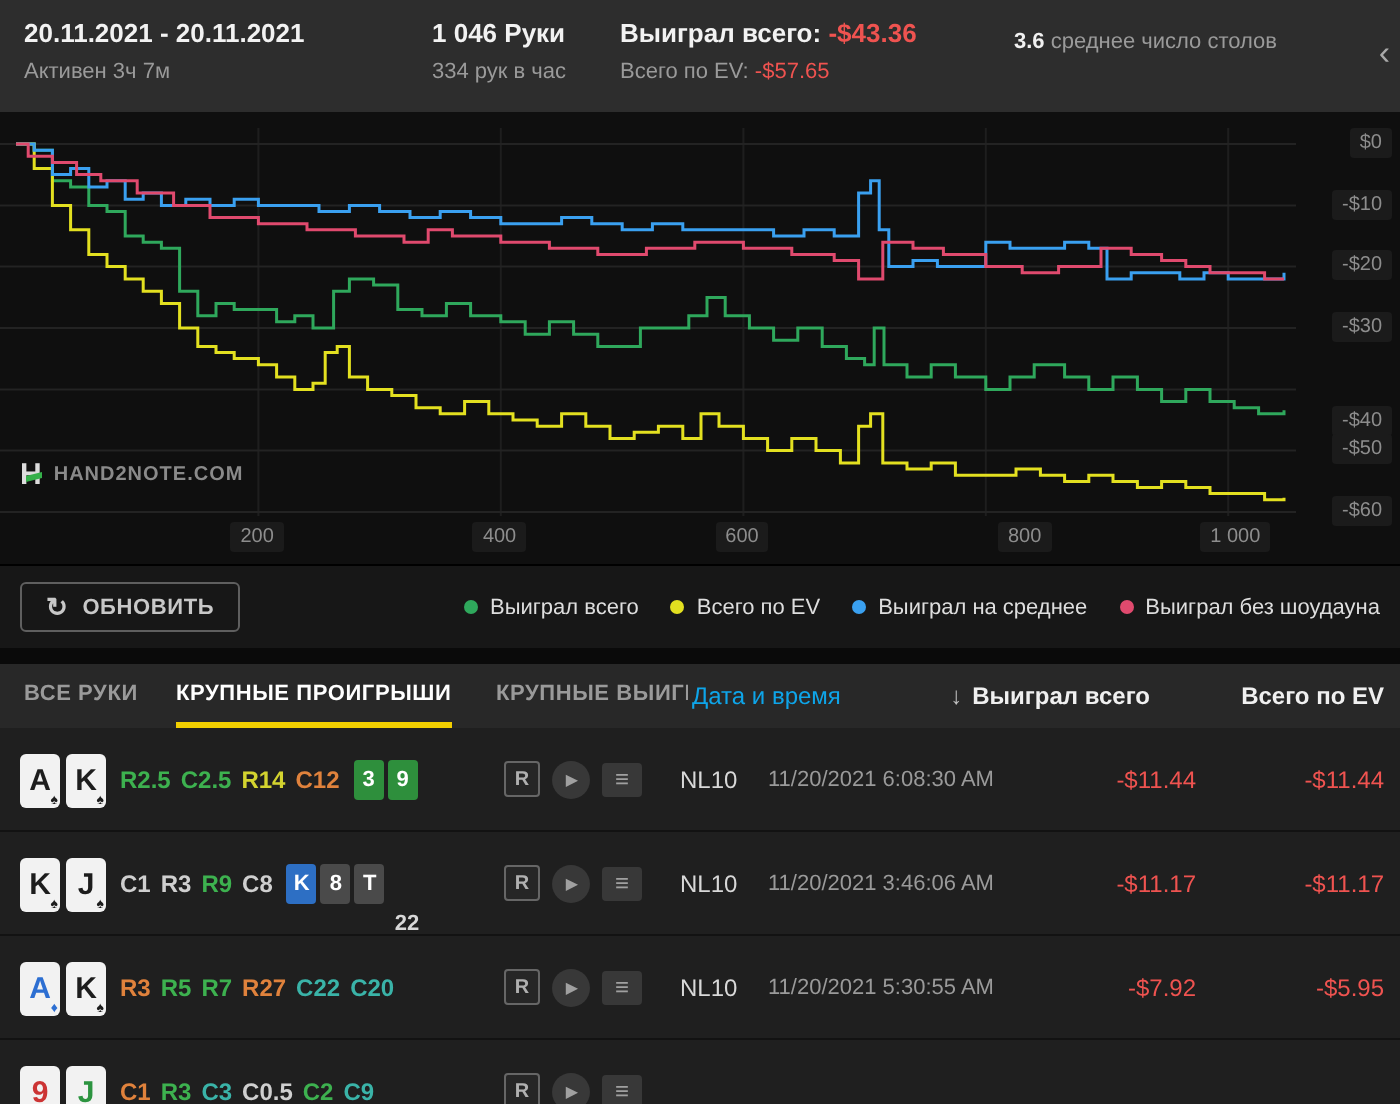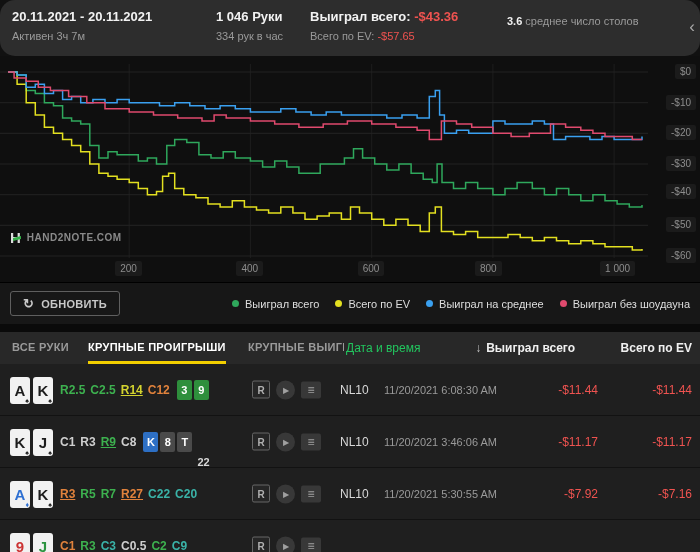--- a/index.html
+++ b/index.html
@@ -1,20 +1,20 @@
 <!DOCTYPE html>
 <html><head>
 <meta charset="utf-8">
 <style>
   html,body{margin:0;padding:0;background:#000;}
   #app{position:relative;width:700px;height:552px;background:#111;overflow:hidden;
        font-family:"Liberation Sans",sans-serif;}
 
   
-  #top-bar{position:absolute;top:0;left:0;width:700px;height:56px;background:#2d2d2d;border-radius:15px;}
+  #top-bar{position:absolute;top:0;left:0;width:700px;height:56px;background:#2d2d2d;}
   .hgroup{position:absolute;top:9px;white-space:nowrap;}
   .h-line1{font-size:13px;font-weight:bold;color:#f2f2f2;}
   .h-line2{font-size:11px;color:#9a9a9a;margin-top:6px;}
   .red{color:#ef5350;}
   .white-strong{color:#f0f0f0;font-weight:bold;}
   .lite{color:#c9c9c9;}
   #g-dates{left:12px;} #g-hands{left:216px;} #g-won{left:310px;} #g-winrate{left:507px;}
   #collapse{position:absolute;right:5px;top:18px;color:#a8a8a8;font-size:17px;line-height:1;cursor:pointer;}
 
   
@@ -45,40 +45,40 @@
   #gap-strip{position:absolute;top:324px;left:0;width:700px;height:8px;background:#0a0a0a;}
 
   
   #tab-bar{position:absolute;top:332px;left:0;width:700px;height:32px;background:#282828;}
   .tab{position:absolute;top:0;height:29px;display:flex;align-items:center;font-size:11px;
        font-weight:bold;color:#9a9a9a;letter-spacing:.3px;cursor:pointer;white-space:nowrap;}
   #tab-all{left:12px;}
   #tab-losses{left:88px;color:#fff;border-bottom:3px solid #f2cf00;}
   #tab-wins{left:248px;max-width:96px;overflow:hidden;}
   .col-head{position:absolute;top:0;height:32px;display:flex;align-items:center;white-space:nowrap;cursor:pointer;}
-  #col-date{left:346px;font-size:12px;color:#22c55e;}
+  #col-date{left:346px;font-size:12px;color:#0ea5e9;}
   #col-won{right:125px;font-size:12px;font-weight:bold;color:#f0f0f0;gap:5px;}
   #col-ev{right:8px;font-size:12px;font-weight:bold;color:#f0f0f0;}
   .sort-arrow{color:#c0c0c0;font-weight:normal;font-size:12px;}
 
   
   #rows{position:absolute;top:364px;left:0;width:700px;height:188px;overflow:hidden;}
   .row{position:relative;height:52px;background:#1f1f1f;border-bottom:1px solid #121212;box-sizing:border-box;}
   .hand-zone{position:absolute;left:10px;top:0;height:52px;width:238px;display:flex;align-items:center;
              gap:7px;overflow:hidden;}
   .cards{display:flex;gap:3px;flex:none;}
   .card{position:relative;width:20px;height:27px;background:#f2f2f2;border-radius:3px;flex:none;
         display:flex;align-items:center;justify-content:center;font-size:15px;font-weight:bold;}
   .suit-spade{color:#1d1d1d;} .suit-heart{color:#cc3434;}
   .suit-diamond{color:#2d6fd2;} .suit-club{color:#2c9440;}
   .suit-glyph{position:absolute;right:1px;bottom:0;font-size:7px;line-height:1;}
   .actions{display:flex;gap:5px;font-size:12px;font-weight:bold;white-space:nowrap;flex:none;}
   .tok-green{color:#3db14f;} .tok-yellow{color:#d3d32f;} .tok-orange{color:#e0823c;}
   .tok-cyan{color:#3ab3a8;} .tok-gray{color:#cfcfcf;}
-  .u{text-decoration:underline;}
+  .u{}
   .board{display:flex;gap:2px;align-items:center;flex:none;}
   .bcard{width:15px;height:20px;border-radius:2px;display:flex;align-items:center;justify-content:center;
          color:#fff;font-size:11px;font-weight:bold;flex:none;}
   .b-club{background:#2e8f3c;} .b-diamond{background:#2d6fc4;}
   .b-spade{background:#4a4a4a;}
   .bextra{color:#d8d8d8;font-size:11px;font-weight:bold;margin-left:3px;margin-top:40px;}
   .rowctl{position:absolute;left:252px;top:50%;transform:translateY(-50%);display:flex;gap:6px;align-items:center;}
   .rbtn{width:16px;height:16px;border:1px solid #666;border-radius:2px;color:#b0b0b0;font-size:10px;
         font-weight:bold;display:flex;align-items:center;justify-content:center;background:#262626;cursor:pointer;}
   .playbtn{width:19px;height:19px;border-radius:50%;background:#383838;display:flex;align-items:center;
@@ -142,29 +142,29 @@
         <path d="M8.0 16.0H17.1V19.1H26.2V34.4H35.3V37.5H44.4V46.7H53.5V49.7H62.6V62.0H71.6V65.1H80.7V68.1H89.8V89.6H98.9V101.9H108.0V95.7H117.1V98.8H129.2V98.8H138.3V104.9H147.4V101.9H156.5V108.0H166.8V89.6H174.7V83.5H186.8V86.5H198.9V98.8H211.0V101.9H223.2V95.7H235.3V101.9H250.4V104.9H262.6V111.1H274.7V104.9H286.8V111.1H298.9V117.2H311.1V117.2H320.2V108.0H332.3V108.0H344.4V101.9H353.5V92.7H362.6V101.9H374.7V108.0H386.8V114.1H398.9V108.0H411.1V117.2H423.2V123.3H432.3V126.4H437.1V108.0H442.0V126.4H453.5V132.5H465.6V126.4H477.7V132.5H492.9V138.7H505.0V132.5H517.1V126.4H532.3V132.5H544.4V138.7H556.5V132.5H568.7V138.7H580.8V144.8H592.9V138.7H605.0V144.8H617.1V147.9H629.3V150.9H642.0V149.1" fill="none" stroke="#2fa85c" stroke-width="1.5"></path>
         <path d="M8.0 16.0H17.1V28.3H26.2V46.7H35.3V58.9H44.4V71.2H53.5V77.3H62.6V83.5H71.6V89.6H80.7V95.7H89.8V108.0H98.9V117.2H108.0V120.3H117.1V123.3H129.2V126.4H138.3V132.5H147.4V138.7H156.5V135.6H162.6V120.3H168.6V117.2H174.7V132.5H183.8V138.7H195.9V141.7H208.0V147.9H220.1V150.9H232.3V144.8H244.4V150.9H256.5V154.0H268.6V157.1H280.8V150.9H292.9V157.1H305.0V163.2H317.1V160.1H329.2V157.1H341.4V163.2H350.5V150.9H359.5V157.1H371.7V163.2H383.8V169.3H395.9V163.2H408.0V169.3H420.2V175.5H429.3V157.1H435.3V150.9H441.4V175.5H453.5V178.5H465.6V175.5H477.7V181.6H492.9V181.6H508.0V178.5H520.2V181.6H532.3V184.7H544.4V181.6H556.5V184.7H568.7V187.7H580.8V184.7H592.9V187.7H605.0V190.8H620.2V190.8H632.3V193.9H642.0V192.9" fill="none" stroke="#e3e020" stroke-width="1.5"></path>
         <path d="M8.0 16.0H17.1V19.1H26.2V31.3H35.3V28.3H44.4V37.5H53.5V34.4H62.6V43.6H71.6V40.5H80.7V46.7H92.9V43.6H105.0V46.7H117.1V43.6H129.2V46.7H144.4V46.7H159.5V49.7H174.7V46.7H189.8V49.7H205.0V52.8H220.1V49.7H235.3V52.8H250.4V55.9H265.6V55.9H280.8V52.8H295.9V55.9H311.1V58.9H326.2V55.9H341.4V58.9H356.5V58.9H371.7V58.9H386.8V62.0H402.0V58.9H417.1V62.0H429.3V40.5H435.3V34.4H439.6V58.9H444.4V77.3H456.5V74.3H468.7V77.3H480.8V77.3H492.9V65.1H505.0V68.1H520.2V68.1H532.3V65.1H544.4V68.1H553.5V83.5H565.6V80.4H577.8V80.4H589.9V83.5H602.0V80.4H614.1V83.5H629.3V83.5H642.0V80.4" fill="none" stroke="#3aa0f0" stroke-width="1.5"></path>
         <path d="M8.0 16.0H14.1V22.1H26.2V25.2H38.3V31.3H50.4V34.4H68.6V40.5H86.8V46.7H105.0V52.8H129.2V55.9H153.5V58.9H177.7V62.0H202.0V65.1H214.1V58.9H226.2V62.0H250.4V65.1H274.7V68.1H298.9V71.2H323.2V68.1H347.4V65.1H371.7V68.1H395.9V71.2H417.1V74.3H429.3V83.5H441.4V65.1H456.5V68.1H471.7V71.2H492.9V77.3H511.1V80.4H529.3V77.3H550.5V68.1H565.6V71.2H580.8V74.3H592.9V77.3H605.0V80.4H620.2V80.4H632.3V83.5H642.0V83.5" fill="none" stroke="#e04a6e" stroke-width="1.5"></path>
       </svg>
     <div id="y-labels">
         <div class="y-tick" style="top: 8px;">$0</div>
         <div class="y-tick" style="top: 38.6667px;">-$10</div>
         <div class="y-tick" style="top: 69.3333px;">-$20</div>
         <div class="y-tick" style="top: 100px;">-$30</div>
-        <div class="y-tick" style="top: 128px;">-$40</div>
+        <div class="y-tick" style="top: 147px;">-$40</div>
         <div class="y-tick" style="top: 161.333px;">-$50</div>
         <div class="y-tick" style="top: 192px;">-$60</div>
       </div>
     <div id="x-labels">
         <div class="x-tick" style="left: 115.224px;">200</div>
         <div class="x-tick" style="left: 236.447px;">400</div>
         <div class="x-tick" style="left: 357.671px;">600</div>
-        <div class="x-tick" style="left: 475px;">800</div>
+        <div class="x-tick" style="left: 499px;">800</div>
         <div class="x-tick" style="left: 600.119px;">1 000</div>
       </div>
     <div id="watermark">
       <span class="h2n-h">H</span>
       <span class="wm-text">HAND2NOTE.COM</span>
     </div>
   </div>
 
   <div id="legend-bar">
     <button id="refresh-btn">
@@ -307,21 +307,21 @@
           <div class="playbtn">
             <span class="tri">▶</span>
           </div>
           <div class="notebtn">
             <span class="nlines">≡</span>
           </div>
         </div>
         <div class="stake">NL10</div>
         <div class="rdate">11/20/2021 5:30:55 AM</div>
         <div class="amt amt-won">-$7.92</div>
-        <div class="amt amt-ev">-$7.16</div>
+        <div class="amt amt-ev">-$5.95</div>
       </div>
       <div class="row">
         <div class="hand-zone">
           <div class="cards">
             <div class="card suit-heart">
               <span class="rank">9</span>
             </div>
             <div class="card suit-club">
               <span class="rank">J</span>
             </div>

